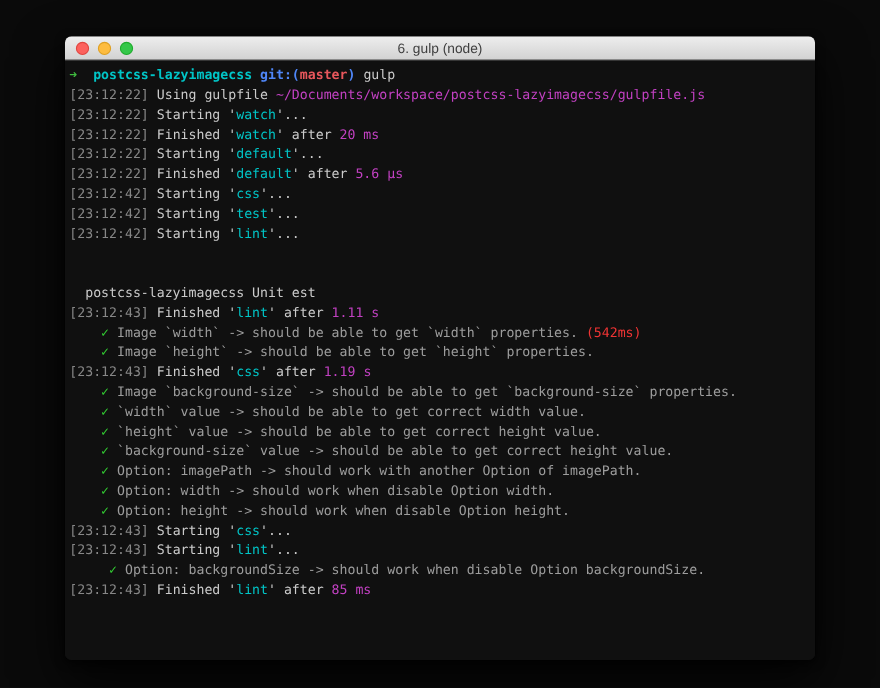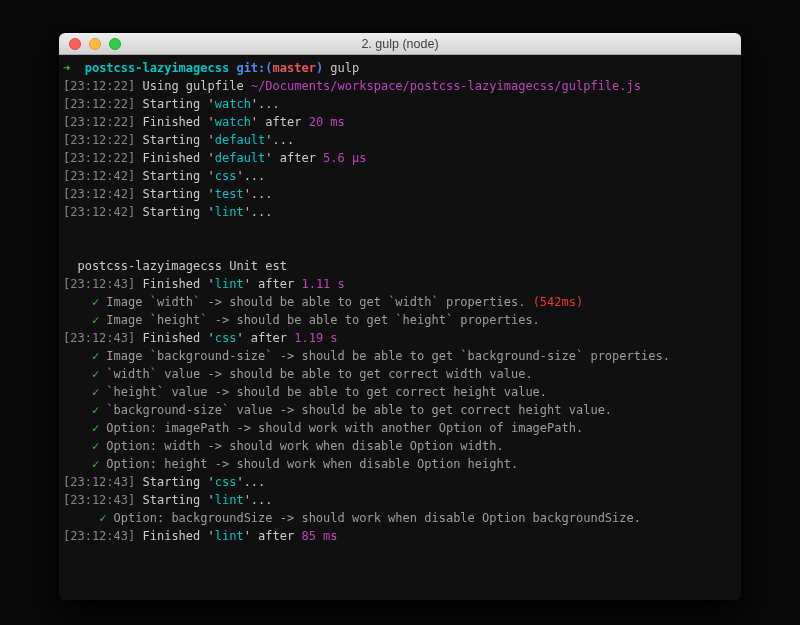--- a/index.html
+++ b/index.html
@@ -70,16 +70,16 @@
 </head>
 <body>
 
 <div class="window">
   <div class="titlebar">
     <div class="lights">
       <div class="light red"></div>
       <div class="light yellow"></div>
       <div class="light green"></div>
     </div>
-    <div class="title">2. gulp (node)</div>
+    <div class="title">6. gulp (node)</div>
   </div>
   <div class="terminal"><div class="tline"><span class="b" style="color: rgb(63, 186, 63);">➜  </span><span class="b" style="color: rgb(0, 197, 199);">postcss-lazyimagecss </span><span class="b" style="color: rgb(79, 134, 247);">git:(</span><span class="b" style="color: rgb(232, 87, 92);">master</span><span class="b" style="color: rgb(79, 134, 247);">) </span><span style="color: rgb(203, 203, 203);">gulp</span></div><div class="tline"><span style="color: rgb(135, 135, 135);">[23:12:22] </span><span style="color: rgb(203, 203, 203);">Using gulpfile </span><span style="color: rgb(194, 65, 194);">~/Documents/workspace/postcss-lazyimagecss/gulpfile.js</span></div><div class="tline"><span style="color: rgb(135, 135, 135);">[23:12:22] </span><span style="color: rgb(203, 203, 203);">Starting '</span><span style="color: rgb(0, 197, 199);">watch</span><span style="color: rgb(203, 203, 203);">'...</span></div><div class="tline"><span style="color: rgb(135, 135, 135);">[23:12:22] </span><span style="color: rgb(203, 203, 203);">Finished '</span><span style="color: rgb(0, 197, 199);">watch</span><span style="color: rgb(203, 203, 203);">' after </span><span style="color: rgb(194, 65, 194);">20 ms</span></div><div class="tline"><span style="color: rgb(135, 135, 135);">[23:12:22] </span><span style="color: rgb(203, 203, 203);">Starting '</span><span style="color: rgb(0, 197, 199);">default</span><span style="color: rgb(203, 203, 203);">'...</span></div><div class="tline"><span style="color: rgb(135, 135, 135);">[23:12:22] </span><span style="color: rgb(203, 203, 203);">Finished '</span><span style="color: rgb(0, 197, 199);">default</span><span style="color: rgb(203, 203, 203);">' after </span><span style="color: rgb(194, 65, 194);">5.6 µs</span></div><div class="tline"><span style="color: rgb(135, 135, 135);">[23:12:42] </span><span style="color: rgb(203, 203, 203);">Starting '</span><span style="color: rgb(0, 197, 199);">css</span><span style="color: rgb(203, 203, 203);">'...</span></div><div class="tline"><span style="color: rgb(135, 135, 135);">[23:12:42] </span><span style="color: rgb(203, 203, 203);">Starting '</span><span style="color: rgb(0, 197, 199);">test</span><span style="color: rgb(203, 203, 203);">'...</span></div><div class="tline"><span style="color: rgb(135, 135, 135);">[23:12:42] </span><span style="color: rgb(203, 203, 203);">Starting '</span><span style="color: rgb(0, 197, 199);">lint</span><span style="color: rgb(203, 203, 203);">'...</span></div><div class="tline"></div><div class="tline"></div><div class="tline"><span style="color: rgb(203, 203, 203);">  postcss-lazyimagecss Unit est</span></div><div class="tline"><span style="color: rgb(135, 135, 135);">[23:12:43] </span><span style="color: rgb(203, 203, 203);">Finished '</span><span style="color: rgb(0, 197, 199);">lint</span><span style="color: rgb(203, 203, 203);">' after </span><span style="color: rgb(194, 65, 194);">1.11 s</span></div><div class="tline"><span style="color: rgb(203, 203, 203);">    </span><span style="color: rgb(50, 205, 50);">✓</span><span style="color: rgb(157, 157, 157);"> Image `width` -&gt; should be able to get `width` properties. </span><span style="color: rgb(239, 52, 52);">(542ms)</span></div><div class="tline"><span style="color: rgb(203, 203, 203);">    </span><span style="color: rgb(50, 205, 50);">✓</span><span style="color: rgb(157, 157, 157);"> Image `height` -&gt; should be able to get `height` properties.</span></div><div class="tline"><span style="color: rgb(135, 135, 135);">[23:12:43] </span><span style="color: rgb(203, 203, 203);">Finished '</span><span style="color: rgb(0, 197, 199);">css</span><span style="color: rgb(203, 203, 203);">' after </span><span style="color: rgb(194, 65, 194);">1.19 s</span></div><div class="tline"><span style="color: rgb(203, 203, 203);">    </span><span style="color: rgb(50, 205, 50);">✓</span><span style="color: rgb(157, 157, 157);"> Image `background-size` -&gt; should be able to get `background-size` properties.</span></div><div class="tline"><span style="color: rgb(203, 203, 203);">    </span><span style="color: rgb(50, 205, 50);">✓</span><span style="color: rgb(157, 157, 157);"> `width` value -&gt; should be able to get correct width value.</span></div><div class="tline"><span style="color: rgb(203, 203, 203);">    </span><span style="color: rgb(50, 205, 50);">✓</span><span style="color: rgb(157, 157, 157);"> `height` value -&gt; should be able to get correct height value.</span></div><div class="tline"><span style="color: rgb(203, 203, 203);">    </span><span style="color: rgb(50, 205, 50);">✓</span><span style="color: rgb(157, 157, 157);"> `background-size` value -&gt; should be able to get correct height value.</span></div><div class="tline"><span style="color: rgb(203, 203, 203);">    </span><span style="color: rgb(50, 205, 50);">✓</span><span style="color: rgb(157, 157, 157);"> Option: imagePath -&gt; should work with another Option of imagePath.</span></div><div class="tline"><span style="color: rgb(203, 203, 203);">    </span><span style="color: rgb(50, 205, 50);">✓</span><span style="color: rgb(157, 157, 157);"> Option: width -&gt; should work when disable Option width.</span></div><div class="tline"><span style="color: rgb(203, 203, 203);">    </span><span style="color: rgb(50, 205, 50);">✓</span><span style="color: rgb(157, 157, 157);"> Option: height -&gt; should work when disable Option height.</span></div><div class="tline"><span style="color: rgb(135, 135, 135);">[23:12:43] </span><span style="color: rgb(203, 203, 203);">Starting '</span><span style="color: rgb(0, 197, 199);">css</span><span style="color: rgb(203, 203, 203);">'...</span></div><div class="tline"><span style="color: rgb(135, 135, 135);">[23:12:43] </span><span style="color: rgb(203, 203, 203);">Starting '</span><span style="color: rgb(0, 197, 199);">lint</span><span style="color: rgb(203, 203, 203);">'...</span></div><div class="tline"><span style="color: rgb(203, 203, 203);">     </span><span style="color: rgb(50, 205, 50);">✓</span><span style="color: rgb(157, 157, 157);"> Option: backgroundSize -&gt; should work when disable Option backgroundSize.</span></div><div class="tline"><span style="color: rgb(135, 135, 135);">[23:12:43] </span><span style="color: rgb(203, 203, 203);">Finished '</span><span style="color: rgb(0, 197, 199);">lint</span><span style="color: rgb(203, 203, 203);">' after </span><span style="color: rgb(194, 65, 194);">85 ms</span></div></div>
 </div>
 
 </body></html>

